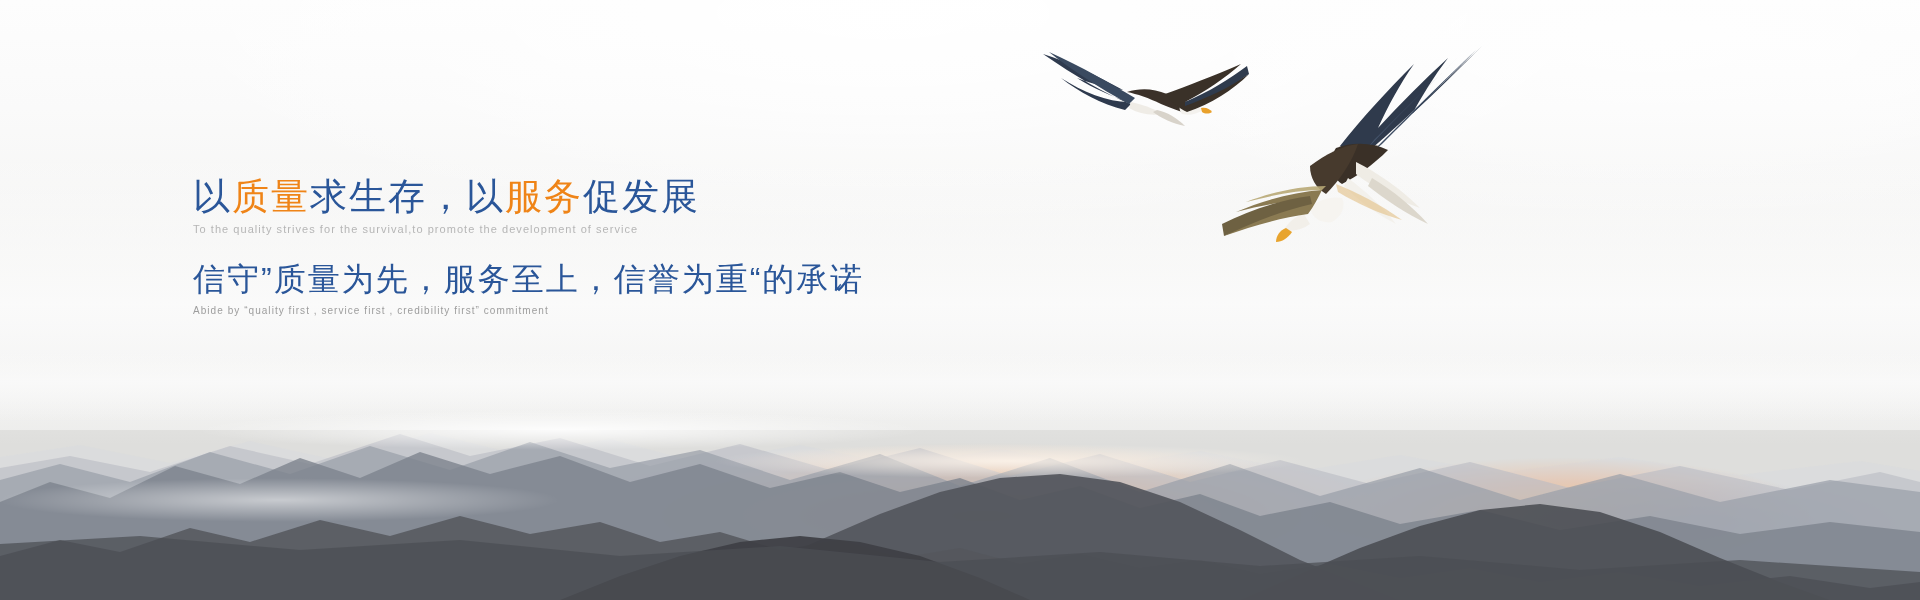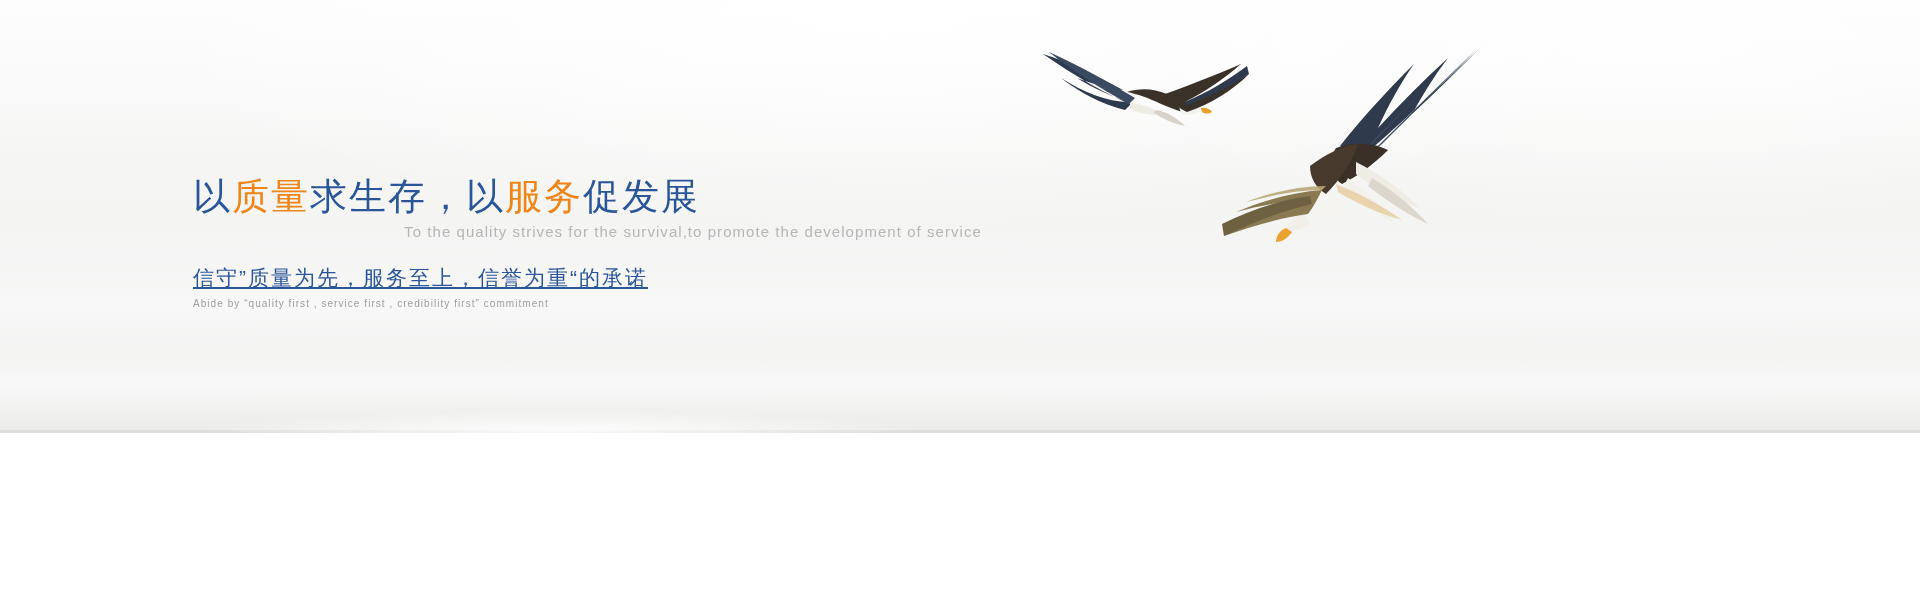--- a/index.html
+++ b/index.html
@@ -2,21 +2,21 @@
 <html><head>
 <meta charset="utf-8">
 <style>
   html,body{margin:0;padding:0;}
   body{
     width:1920px;height:600px;overflow:hidden;
     font-family:"Liberation Sans","DejaVu Sans",sans-serif;
     background:#ffffff;
   }
   #banner{
-    position:relative;width:1920px;height:433px;overflow:hidden;
+    position:relative;width:1920px;height:600px;overflow:hidden;
     background:linear-gradient(180deg,
       #fdfdfd 0%, #fafafa 18%, #f6f6f5 34%,
       #f1f1ef 48%, #ececeb 58%, #e6e6e4 66%, #dededc 74%);
   }
 
   
   .haze{position:absolute;pointer-events:none;}
   .haze-a{left:0;top:0;width:1920px;height:330px;
     background:radial-gradient(ellipse 1100px 300px at 46% 4%, rgba(255,255,255,.95) 0%, rgba(255,255,255,0) 72%);}
   .haze-b{left:0;top:0;width:1920px;height:420px;
@@ -51,26 +51,26 @@
     background:radial-gradient(ellipse 360px 28px at 34% 50%, rgba(255,255,255,.55) 0%, rgba(255,255,255,0) 78%);}
 
   
   #copy{position:absolute;left:193px;top:176px;width:1000px;}
   .headline{
     font-size:37px;line-height:1.12;letter-spacing:2px;
     color:#2a5699;white-space:nowrap;font-weight:400;
   }
   .headline .hl{color:#ef8417;}
   .subtitle{
-    font-size:15px;letter-spacing:1.05px;color:#b6b6b6;
-    white-space:nowrap;font-weight:400;margin-top:6px;text-align:center;
+    font-size:11px;letter-spacing:1.05px;color:#b6b6b6;
+    white-space:nowrap;font-weight:400;margin-top:6px;
   }
   .headline2{
-    font-size:21px;line-height:1.15;letter-spacing:2px;
-    color:#2a5699;white-space:nowrap;font-weight:400;text-decoration:underline;
+    font-size:32px;line-height:1.15;letter-spacing:2px;
+    color:#2a5699;white-space:nowrap;font-weight:400;
   }
   .subtitle2{
     font-size:10px;letter-spacing:1.05px;color:#9d9d9d;
     white-space:nowrap;font-weight:400;margin-top:7px;
   }
   .gap-block{margin-top:26px;}
 
   
   .eagle{position:absolute;pointer-events:none;}
   #eagle-small{left:1035px;top:48px;width:225px;height:100px;}

